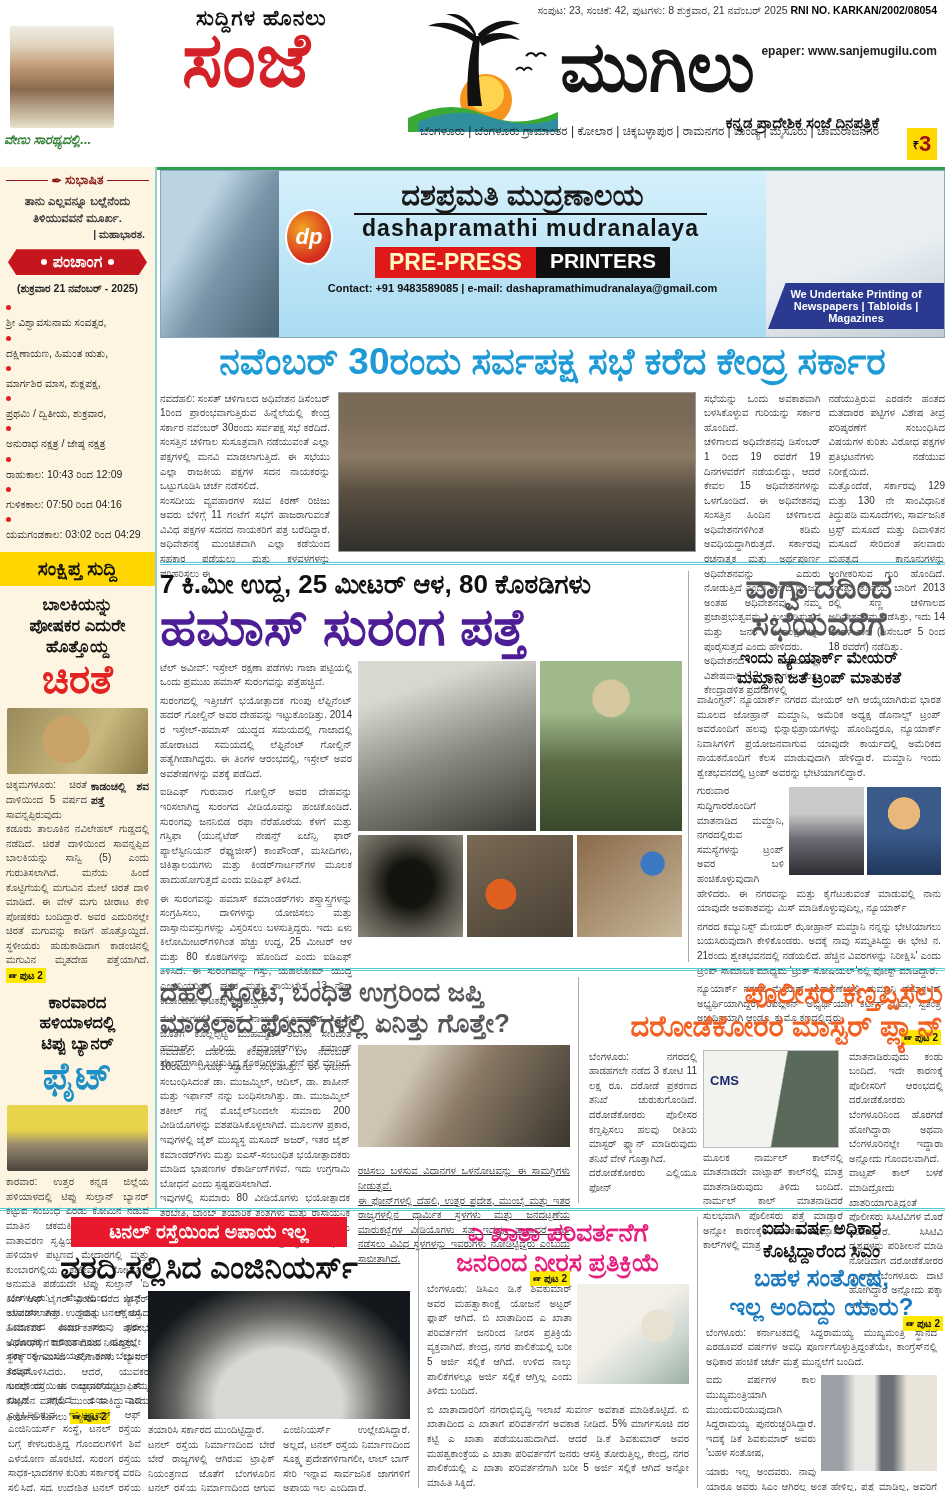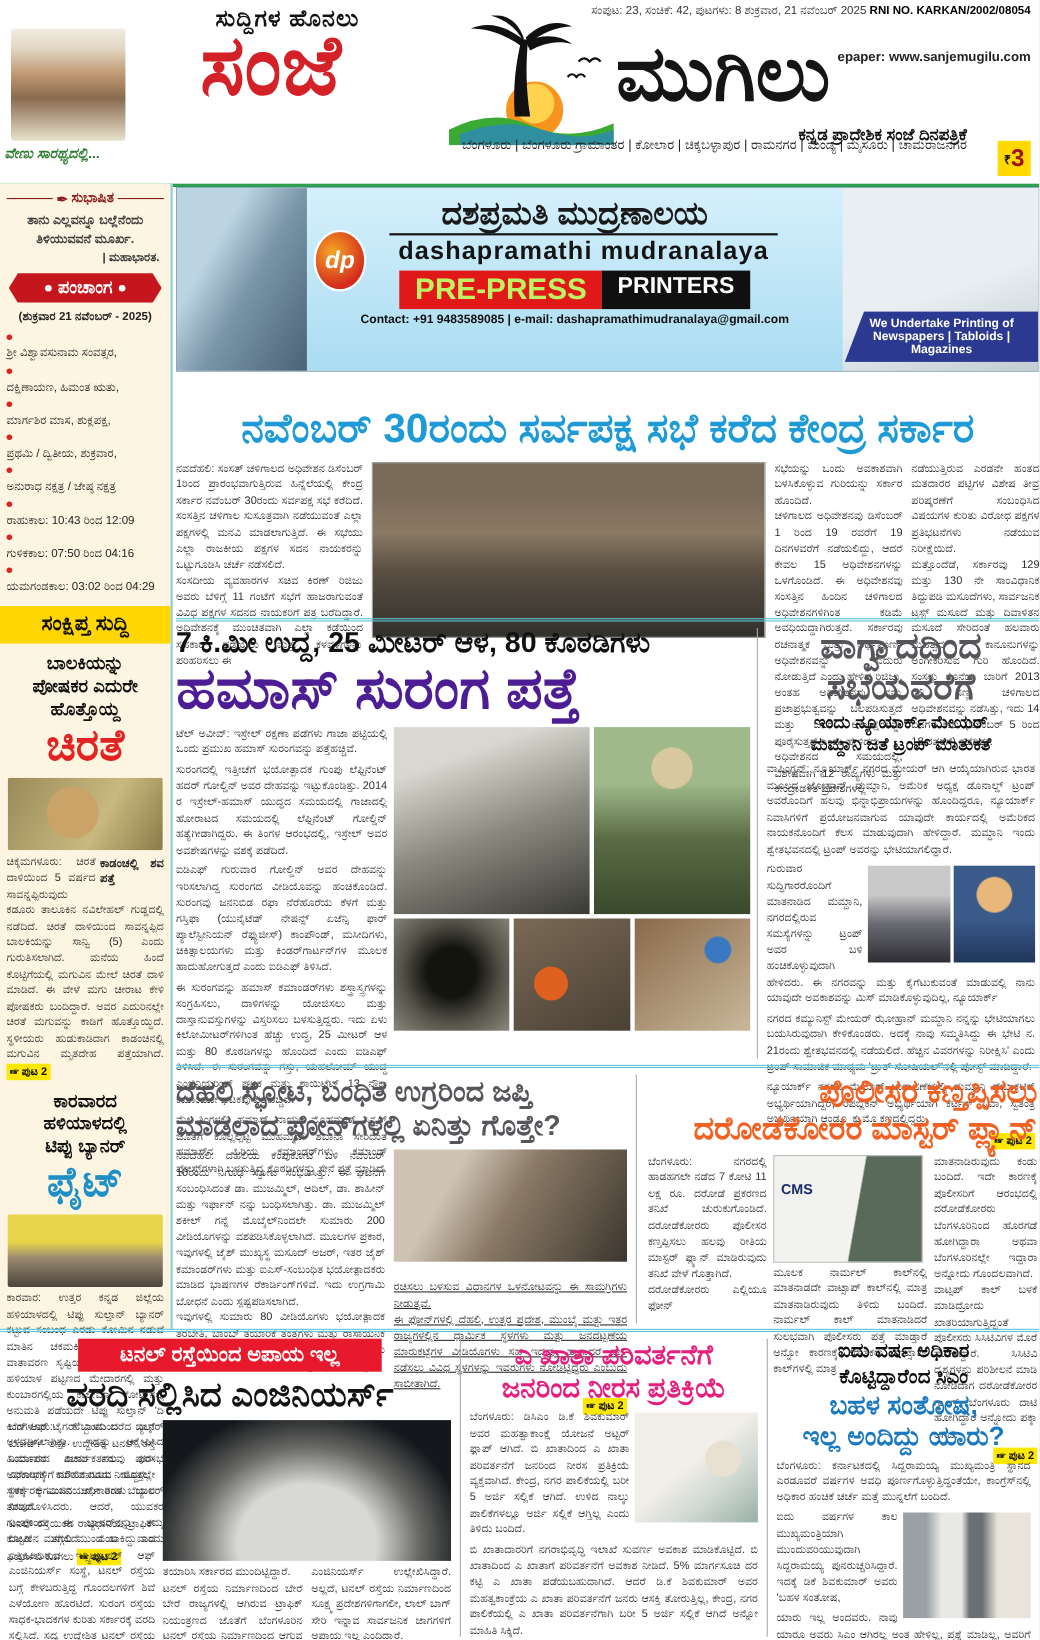--- a/index.html
+++ b/index.html
@@ -55,29 +55,29 @@
   .ad{left:160px;top:170px;width:785px;height:168px;background:linear-gradient(180deg,#d5f0fb,#aadcf2);
       border:1px solid #8aa8bb;box-sizing:border-box;display:flex;}
   .ad-press{width:118px;height:100%;background:linear-gradient(120deg,#bcd4e2 0 30%,#7a95a8 55%,#4a6375);}
   .ad-mid{flex:1;position:relative;text-align:center;}
   .ad-logo{position:absolute;left:6px;top:38px;width:44px;height:52px;border-radius:50%;
            background:radial-gradient(circle at 35% 35%,#f5a623,#d42d1e 70%);color:#fff;font-weight:bold;
            font-style:italic;font-size:22px;display:flex;align-items:center;justify-content:center;border:2px solid #fff;}
   .ad-kn{margin-top:8px;font-size:29px;font-weight:bold;color:#1a1a1a;}
   .ad-en{font-size:23px;font-weight:bold;color:#141414;letter-spacing:1px;border-top:2px solid #141414;display:inline-block;padding:0 8px;margin-left:16px;}
   .ad-bar{margin-top:5px;display:flex;justify-content:center;gap:0;}
-  .ad-bar .pp{background:#e01818;color:#bef264;font-weight:bold;font-size:27px;padding:2px 14px;}
+  .ad-bar .pp{background:#e01818;color:#fef9c3;font-weight:bold;font-size:23px;padding:2px 14px;}
   .ad-bar .pr{background:#101010;color:#fff;font-weight:bold;font-size:21px;padding:2px 14px;}
   .ad-contact{margin-top:4px;font-size:11px;font-weight:bold;color:#111;}
   .ad-right{width:178px;position:relative;background:linear-gradient(160deg,#e8eef2 0 55%,#c2ccd2);}
   .ad-ribbon{position:absolute;bottom:8px;right:0;width:172px;background:#2b3990;color:#fff;font-weight:bold;
              font-size:11px;text-align:center;padding:5px 2px;clip-path:polygon(10% 0,100% 0,100% 100%,0 100%);}
   
   .lead{left:160px;top:341px;width:785px;height:219px;}
-  .lead-hl{font-size:37px;font-weight:bold;color:#1e9bd7;text-align:center;line-height:1.15;margin-top:28px;}
+  .lead-hl{font-size:37px;font-weight:bold;color:#1e9bd7;text-align:center;line-height:1.15;}
   .lead-row{display:flex;gap:8px;margin-top:8px;}
   .meeting-photo{width:356px;height:158px;flex:none;border:1px solid #999;
       background:linear-gradient(180deg,#7a6a58 0 18%,#8a7a64 40%,#5a4f42 62%,#31302c 100%);}
   
   .band2{left:160px;top:562px;width:785px;height:403px;border-top:3px double #5bc8d8;display:flex;}
   .band3{left:160px;top:968px;width:785px;height:238px;border-top:3px double #5bc8d8;display:flex;}
   .band4{left:0;top:1208px;width:945px;height:283px;border-top:3px double #5bc8d8;display:flex;}
   .vline{width:0;border-left:1px solid #aaa;margin:6px 0;}
   
   .hamas{width:528px;padding:4px 6px 0 0;box-sizing:border-box;}
@@ -335,21 +335,21 @@
 ಈ ಫೋನ್‌ಗಳಲ್ಲಿ ದೆಹಲಿ, ಉತ್ತರ ಪ್ರದೇಶ, ಮುಂಬೈ ಮತ್ತು ಇತರ ರಾಜ್ಯಗಳಲ್ಲಿನ ಧಾರ್ಮಿಕ ಸ್ಥಳಗಳು ಮತ್ತು ಜನದಟ್ಟಣೆಯ ಮಾರುಕಟ್ಟೆಗಳ ವೀಡಿಯೊಗಳು ಸಹ ಇದ್ದವು. ಹಾಗಾದರೆ ದಾಳಿ ನಡೆಸಲು ವಿವಿಧ ಸ್ಥಳಗಳನ್ನು ಇವರುಗಳು ನೋಡಿಟ್ಟಿದ್ದರು ಎಂಬುದು ಸಾಬೀತಾಗಿದೆ.</div>
           <div class="chip-row"><span class="chip"><span>☞</span> <span>ಪುಟ 2</span></span></div>
         </div>
       </div>
     </article>
     <div class="vline"></div>
     <article class="police">
       <div class="po-hl pre">ಪೊಲೀಸರ ಕಣ್ತಪ್ಪಿಸಲು
 ದರೋಡೆಕೋರರ ಮಾಸ್ಟರ್ ಪ್ಲ್ಯಾನ್</div>
       <div class="po-row">
-        <div class="jtext pre" style="width:108px;">ಬೆಂಗಳೂರು: ನಗರದಲ್ಲಿ ಹಾಡಹಗಲೇ ನಡೆದ 7 ಕೋಟಿ 11 ಲಕ್ಷ ರೂ. ದರೋಡೆ ಪ್ರಕರಣದ ತನಿಖೆ ಚುರುಕುಗೊಂಡಿದೆ. ದರೋಡೆಕೋರರು ಪೊಲೀಸರ ಕಣ್ತಪ್ಪಿಸಲು ಹಲವು ರೀತಿಯ ಮಾಸ್ಟರ್ ಪ್ಲ್ಯಾನ್ ಮಾಡಿರುವುದು ತನಿಖೆ ವೇಳೆ ಗೊತ್ತಾಗಿದೆ.
+        <div class="jtext pre" style="width:108px;">ಬೆಂಗಳೂರು: ನಗರದಲ್ಲಿ ಹಾಡಹಗಲೇ ನಡೆದ 3 ಕೋಟಿ 11 ಲಕ್ಷ ರೂ. ದರೋಡೆ ಪ್ರಕರಣದ ತನಿಖೆ ಚುರುಕುಗೊಂಡಿದೆ. ದರೋಡೆಕೋರರು ಪೊಲೀಸರ ಕಣ್ತಪ್ಪಿಸಲು ಹಲವು ರೀತಿಯ ಮಾಸ್ಟರ್ ಪ್ಲ್ಯಾನ್ ಮಾಡಿರುವುದು ತನಿಖೆ ವೇಳೆ ಗೊತ್ತಾಗಿದೆ.
 ದರೋಡೆಕೋರರು ಎಲ್ಲಿಯೂ ಫೋನ್</div>
         <div style="width:140px;">
           <div class="cms-photo">
             <span class="cms-label">CMS</span>
           </div>
           <div class="jtext pre" style="margin-top:3px;">ಮೂಲಕ ನಾರ್ಮಲ್ ಕಾಲ್‌ನಲ್ಲಿ ಮಾತನಾಡದೇ ವಾಟ್ಸಾಪ್ ಕಾಲ್‌ನಲ್ಲಿ ಮಾತ್ರ ಮಾತನಾಡಿರುವುದು ತಿಳಿದು ಬಂದಿದೆ. ನಾರ್ಮಲ್ ಕಾಲ್ ಮಾತನಾಡಿದರೆ ಸುಲಭವಾಗಿ ಪೊಲೀಸರು ಪತ್ತೆ ಮಾಡ್ತಾರೆ ಅನ್ನೋ ಕಾರಣಕ್ಕೆ ಕಿರಾತಕರು ವಾಟ್ಸಾಪ್ ಕಾಲ್‌ಗಳಲ್ಲಿ ಮಾತ್ರ</div>
         </div>
         <div style="flex:1;">
           <div class="jtext pre">ಮಾತನಾಡಿರುವುದು ಕಂಡು ಬಂದಿದೆ. ಇದೇ ಕಾರಣಕ್ಕೆ ಪೊಲೀಸರಿಗೆ ಆರಂಭದಲ್ಲಿ ದರೋಡೆಕೋರರು ಬೆಂಗಳೂರಿನಿಂದ ಹೊರಗಡೆ ಹೋಗಿದ್ದಾರಾ ಅಥವಾ ಬೆಂಗಳೂರಿನಲ್ಲೇ ಇದ್ದಾರಾ ಅನ್ನೋದು ಗೊಂದಲವಾಗಿದೆ.
 ವಾಟ್ಸಪ್ ಕಾಲ್ ಬಳಕೆ ಮಾಡಿದ್ರೋದು ಖಾತರಿಯಾಗುತ್ತಿದ್ದಂತೆ ಪೊಲೀಸರು ಸಿಸಿಟಿವಿಗಳ ಮೊರೆ ಹೋಗಿದ್ದಾರೆ. ಸಿಸಿಟಿವಿ ದೃಶ್ಯಗಳನ್ನು ಪರಿಶೀಲನೆ ಮಾಡಿ ನೋಡಿದಾಗ ದರೋಡೆಕೋರರ ಗ್ಯಾಂಗ್ ಬೆಂಗಳೂರು ದಾಟಿ ಹೋಗಿದ್ದಾರೆ ಅನ್ನೋದು ಪಕ್ಕಾ ಆಗಿದೆ.</div>

